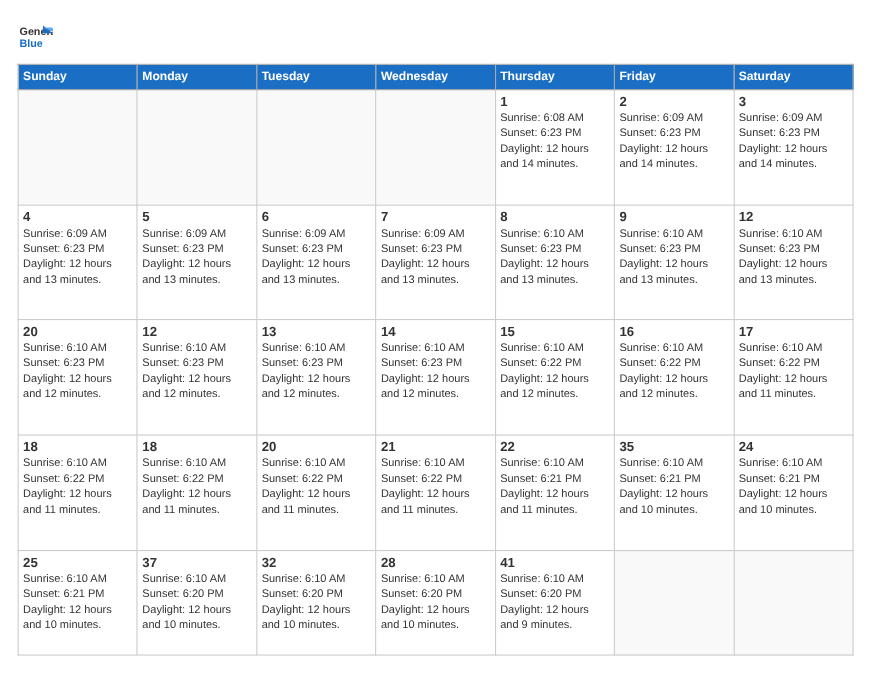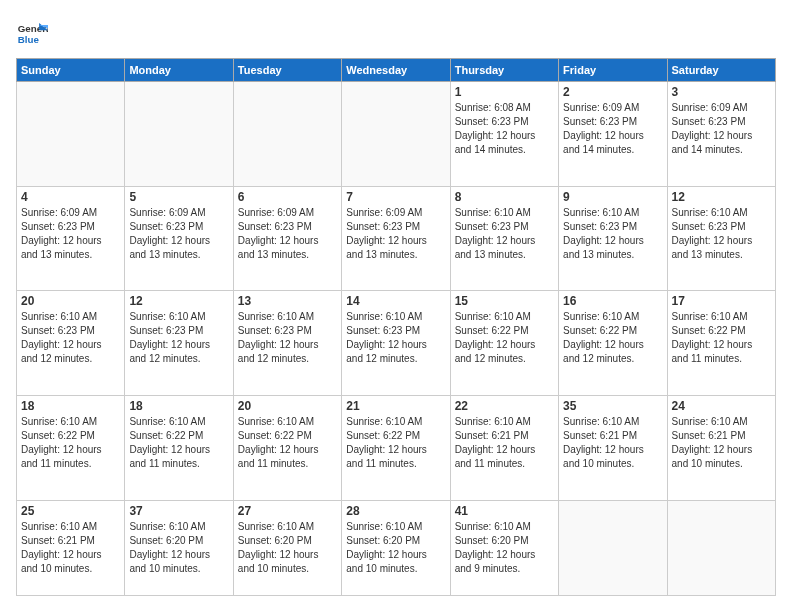--- a/index.html
+++ b/index.html
@@ -236,21 +236,21 @@
         <tr class="last-row">
           <td>
             <span class="day-number">25</span>
             <div class="day-info">Sunrise: 6:10 AM<br>Sunset: 6:21 PM<br>Daylight: 12 hours<br>and 10 minutes.</div>
           </td>
           <td>
             <span class="day-number">37</span>
             <div class="day-info">Sunrise: 6:10 AM<br>Sunset: 6:20 PM<br>Daylight: 12 hours<br>and 10 minutes.</div>
           </td>
           <td>
-            <span class="day-number">27</span>
+            <span class="day-number">32</span>
             <div class="day-info">Sunrise: 6:10 AM<br>Sunset: 6:20 PM<br>Daylight: 12 hours<br>and 10 minutes.</div>
           </td>
           <td>
             <span class="day-number">28</span>
             <div class="day-info">Sunrise: 6:10 AM<br>Sunset: 6:20 PM<br>Daylight: 12 hours<br>and 10 minutes.</div>
           </td>
           <td>
             <span class="day-number">41</span>
             <div class="day-info">Sunrise: 6:10 AM<br>Sunset: 6:20 PM<br>Daylight: 12 hours<br>and 9 minutes.</div>
           </td>

